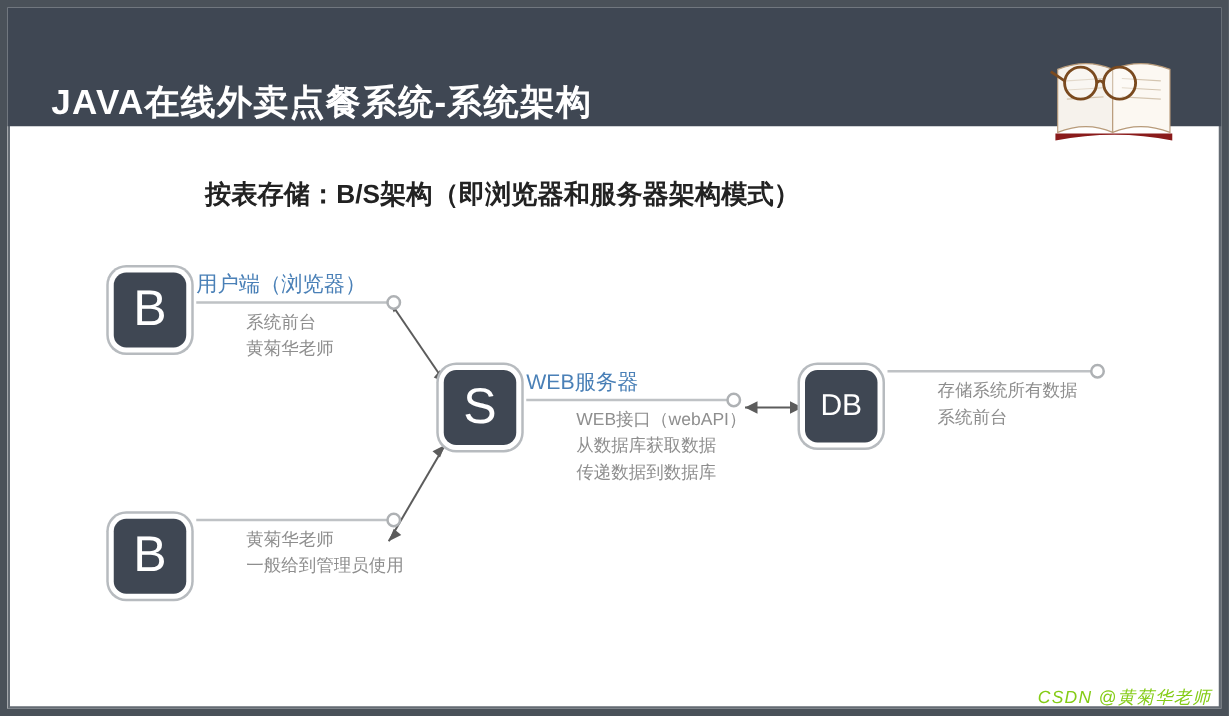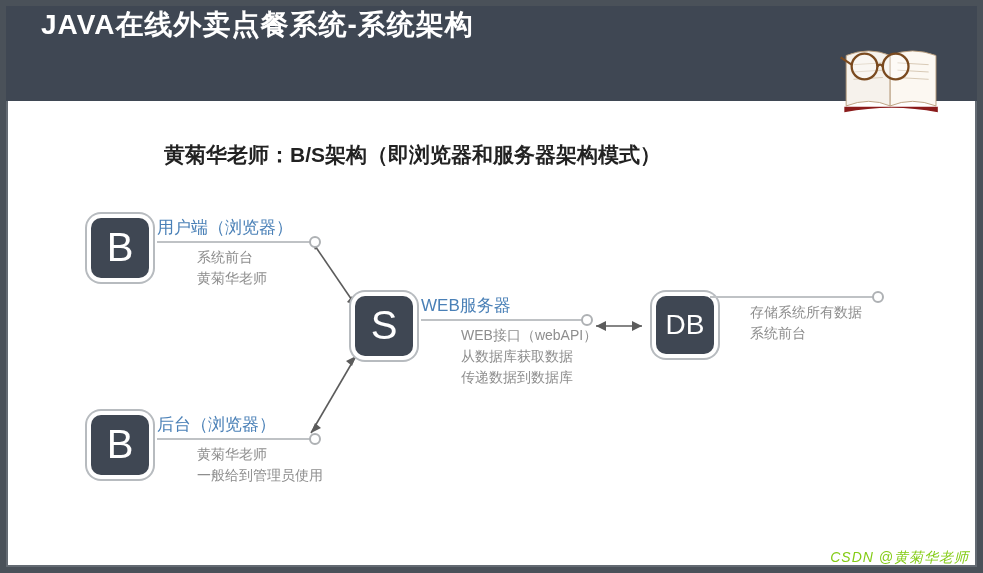--- a/index.html
+++ b/index.html
@@ -21,21 +21,21 @@
     box-shadow: inset 0 0 0 2px #646b73;
   }
   .header-band {
     position: absolute;
     left: 0;
     top: 0;
     width: 100%;
     height: 95px;
     background: #3f4753;
     display: flex;
-    align-items: flex-start;
+    align-items: flex-end;
   }
   .header-band h1 {
     margin: 0 0 0 35px;
     color: #fff;
     font-size: 28px;
     font-weight: 700;
     letter-spacing: 1px;
   }
   .book-icon {
     position: absolute;
@@ -67,21 +67,21 @@
     background: #3f4753;
     box-shadow: 0 0 0 4px #fff, 0 0 0 6px #b7bbbf;
     display: flex;
     align-items: center;
     justify-content: center;
     color: #fff;
     font-family: Arial, sans-serif;
     font-weight: 400;
   }
   .node .icon-box.big { font-size: 40px; padding-bottom:2px; }
-  .node .icon-box.med { font-size: 28px; margin-left: 12px; }
+  .node .icon-box.med { font-size: 24px; }
   .node .txt {
     position: absolute;
     left: 66px;
     top: -2px;
   }
   .node .title {
     color: #4a80b7;
     font-size: 17px;
     font-weight: 400;
     white-space: nowrap;
@@ -171,21 +171,21 @@
       <line x1="66" y1="46" x2="100" y2="48" stroke="#d4c5b0" stroke-width="1"></line>
       <line x1="66" y1="54" x2="100" y2="56" stroke="#d4c5b0" stroke-width="1"></line>
 
       <circle cx="30" cy="42" r="14" fill="rgba(255,255,255,0.35)" stroke="#7a4a1f" stroke-width="2.5"></circle>
       <circle cx="64" cy="42" r="14" fill="rgba(255,255,255,0.35)" stroke="#7a4a1f" stroke-width="2.5"></circle>
       <path d="M44 42 Q47 38 50 42" stroke="#7a4a1f" stroke-width="2.5" fill="none"></path>
       <line x1="16" y1="40" x2="4" y2="32" stroke="#7a4a1f" stroke-width="2.5"></line>
     </svg>
   </div>
 
-  <div class="subtitle">黄菊华老师：B/S架构（即浏览器和服务器架构模式）</div>
+  <div class="subtitle">按表存储：B/S架构（即浏览器和服务器架构模式）</div>
 
   <svg class="arrows">
 
     <line x1="305" y1="234" x2="350" y2="300"></line>
     <polygon class="arrow-head" points="305,234 314,238 309,244"></polygon>
     <polygon class="arrow-head" points="350,300 341,296 346,290"></polygon>
 
     <line x1="305" y1="427" x2="350" y2="350"></line>
     <polygon class="arrow-head" points="305,427 309,417 315,422"></polygon>
     <polygon class="arrow-head" points="350,350 346,360 340,355"></polygon>
@@ -207,21 +207,20 @@
         <div>黄菊华老师</div>
       </div>
     </div>
   </div>
 
   <div id="node-admin" class="node">
     <div class="icon-box big">
         <span>B</span>
       </div>
     <div class="txt">
-      <div class="title">后台（浏览器）</div>
       <div class="underline"></div>
       <div class="desc">
         <div>黄菊华老师</div>
         <div>一般给到管理员使用</div>
       </div>
     </div>
   </div>
 
   <div id="node-server" class="node">
     <div class="icon-box big">

